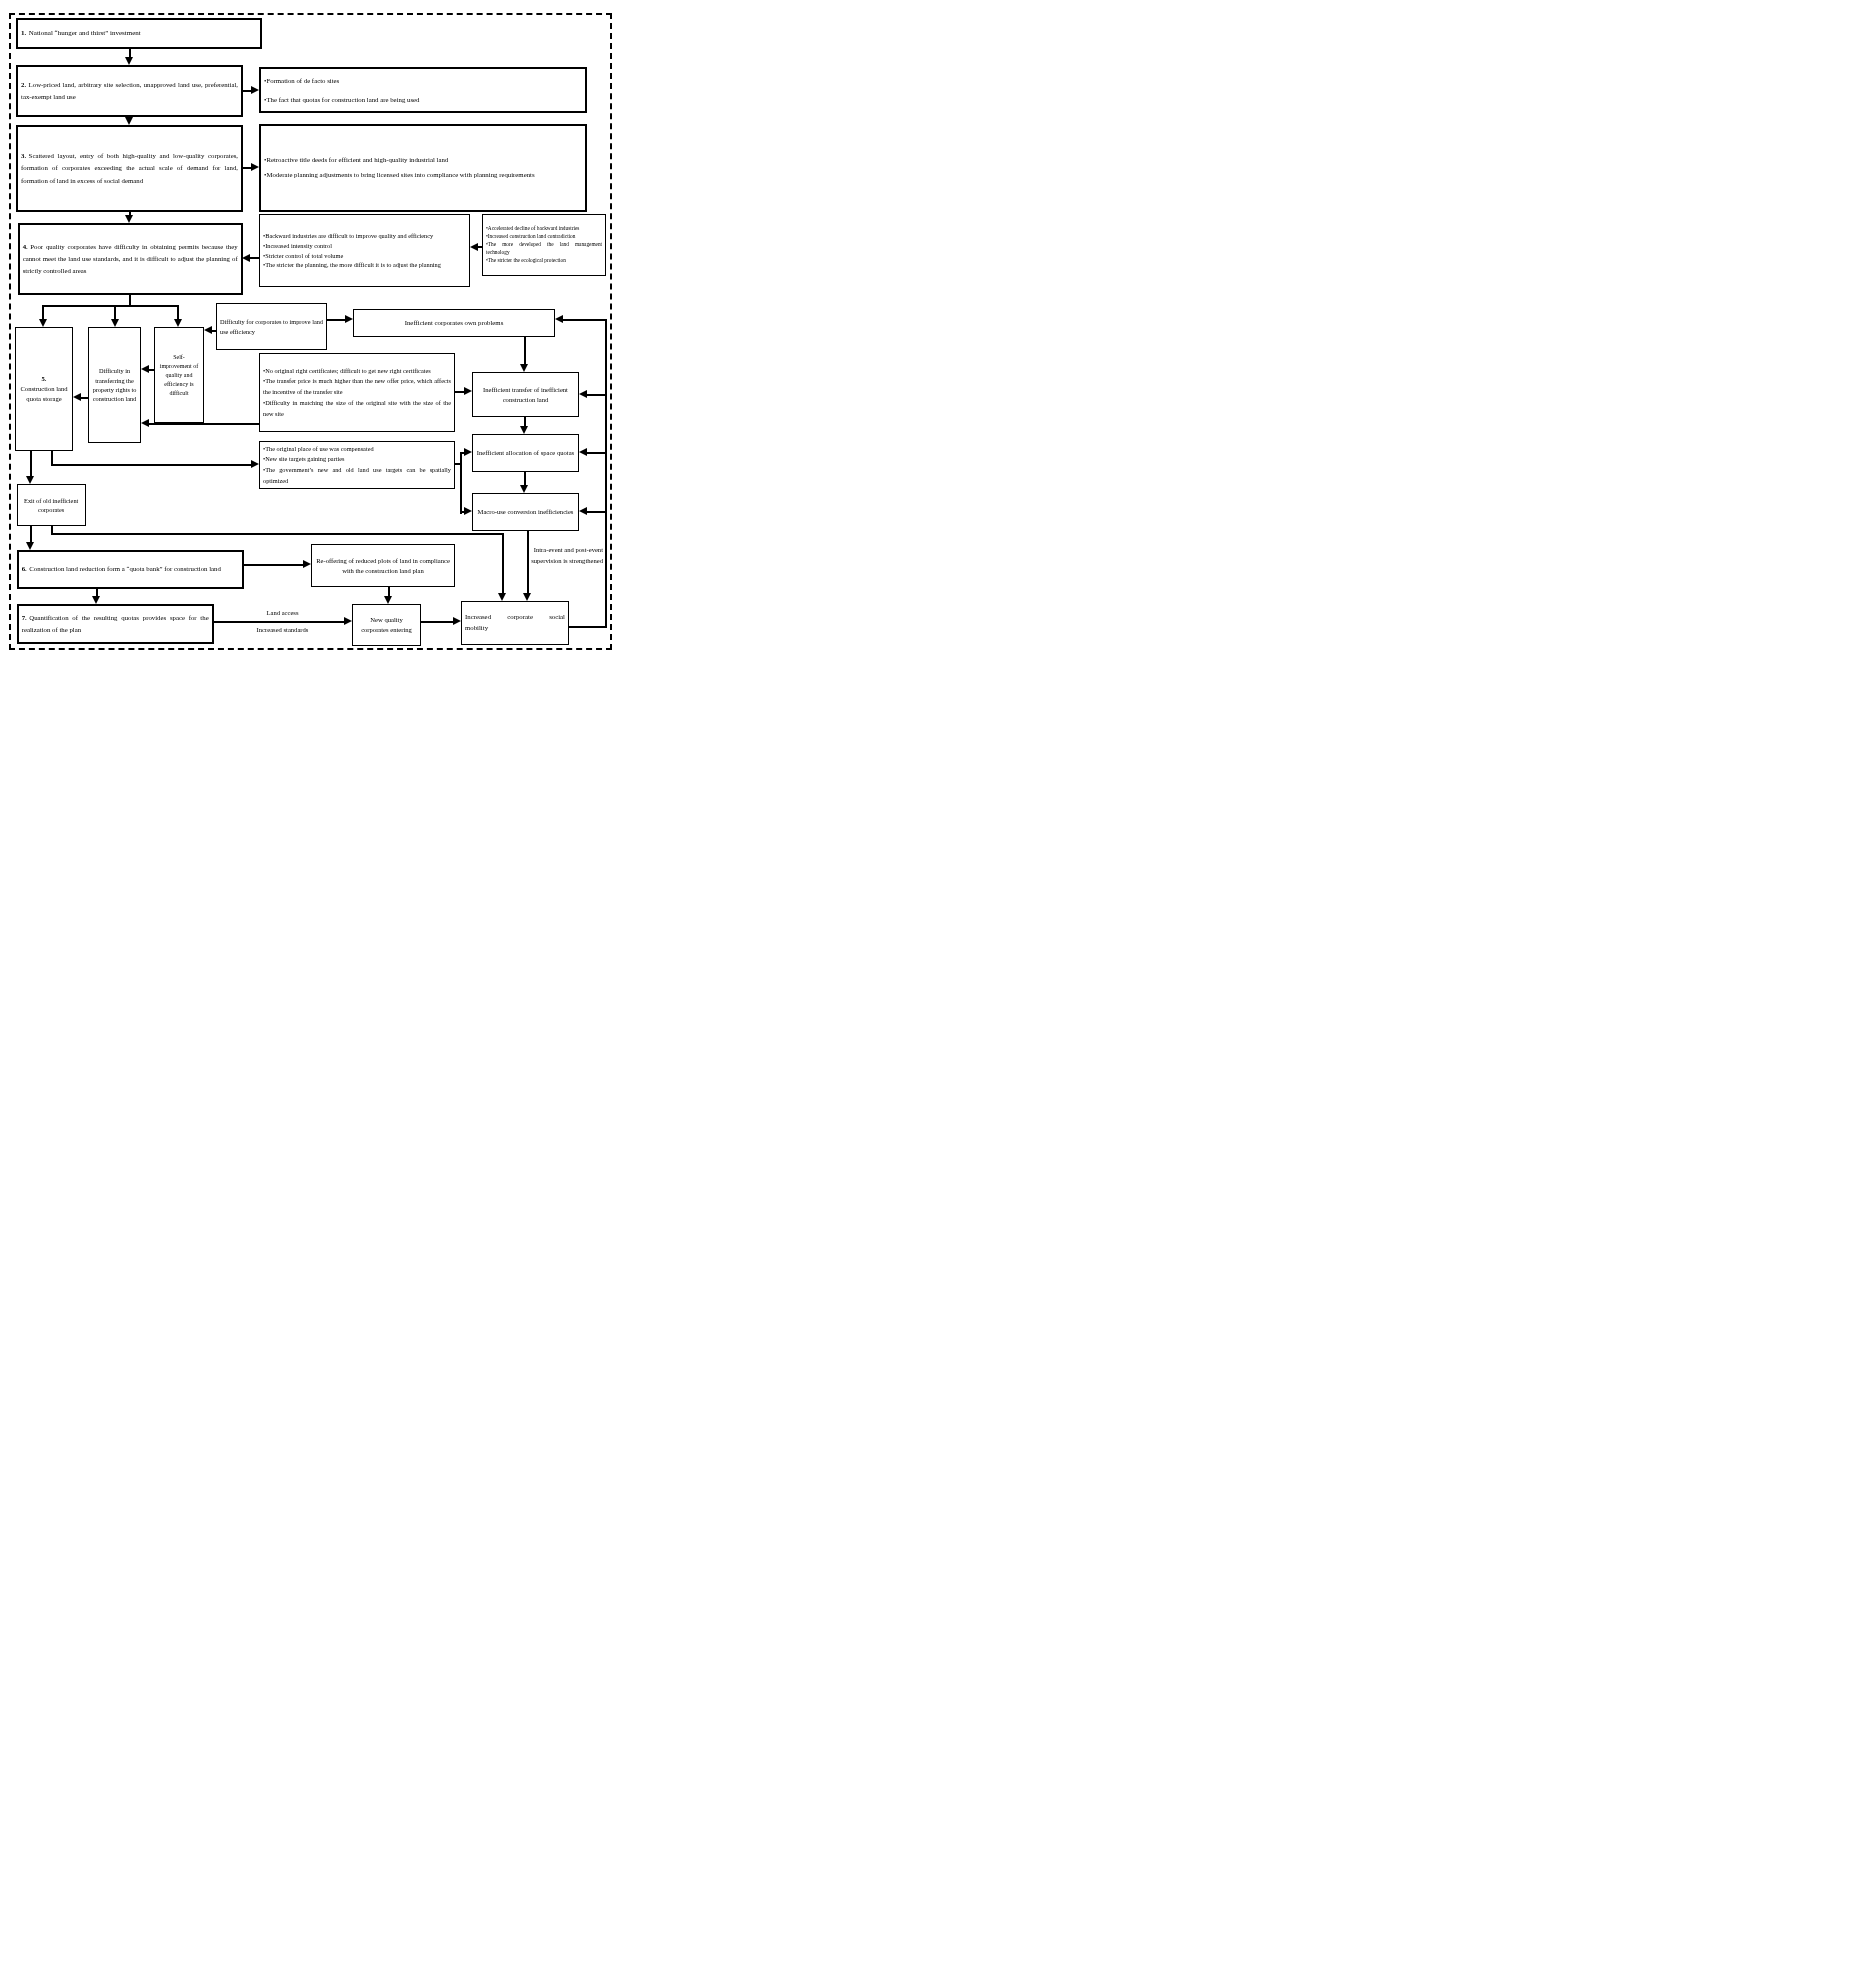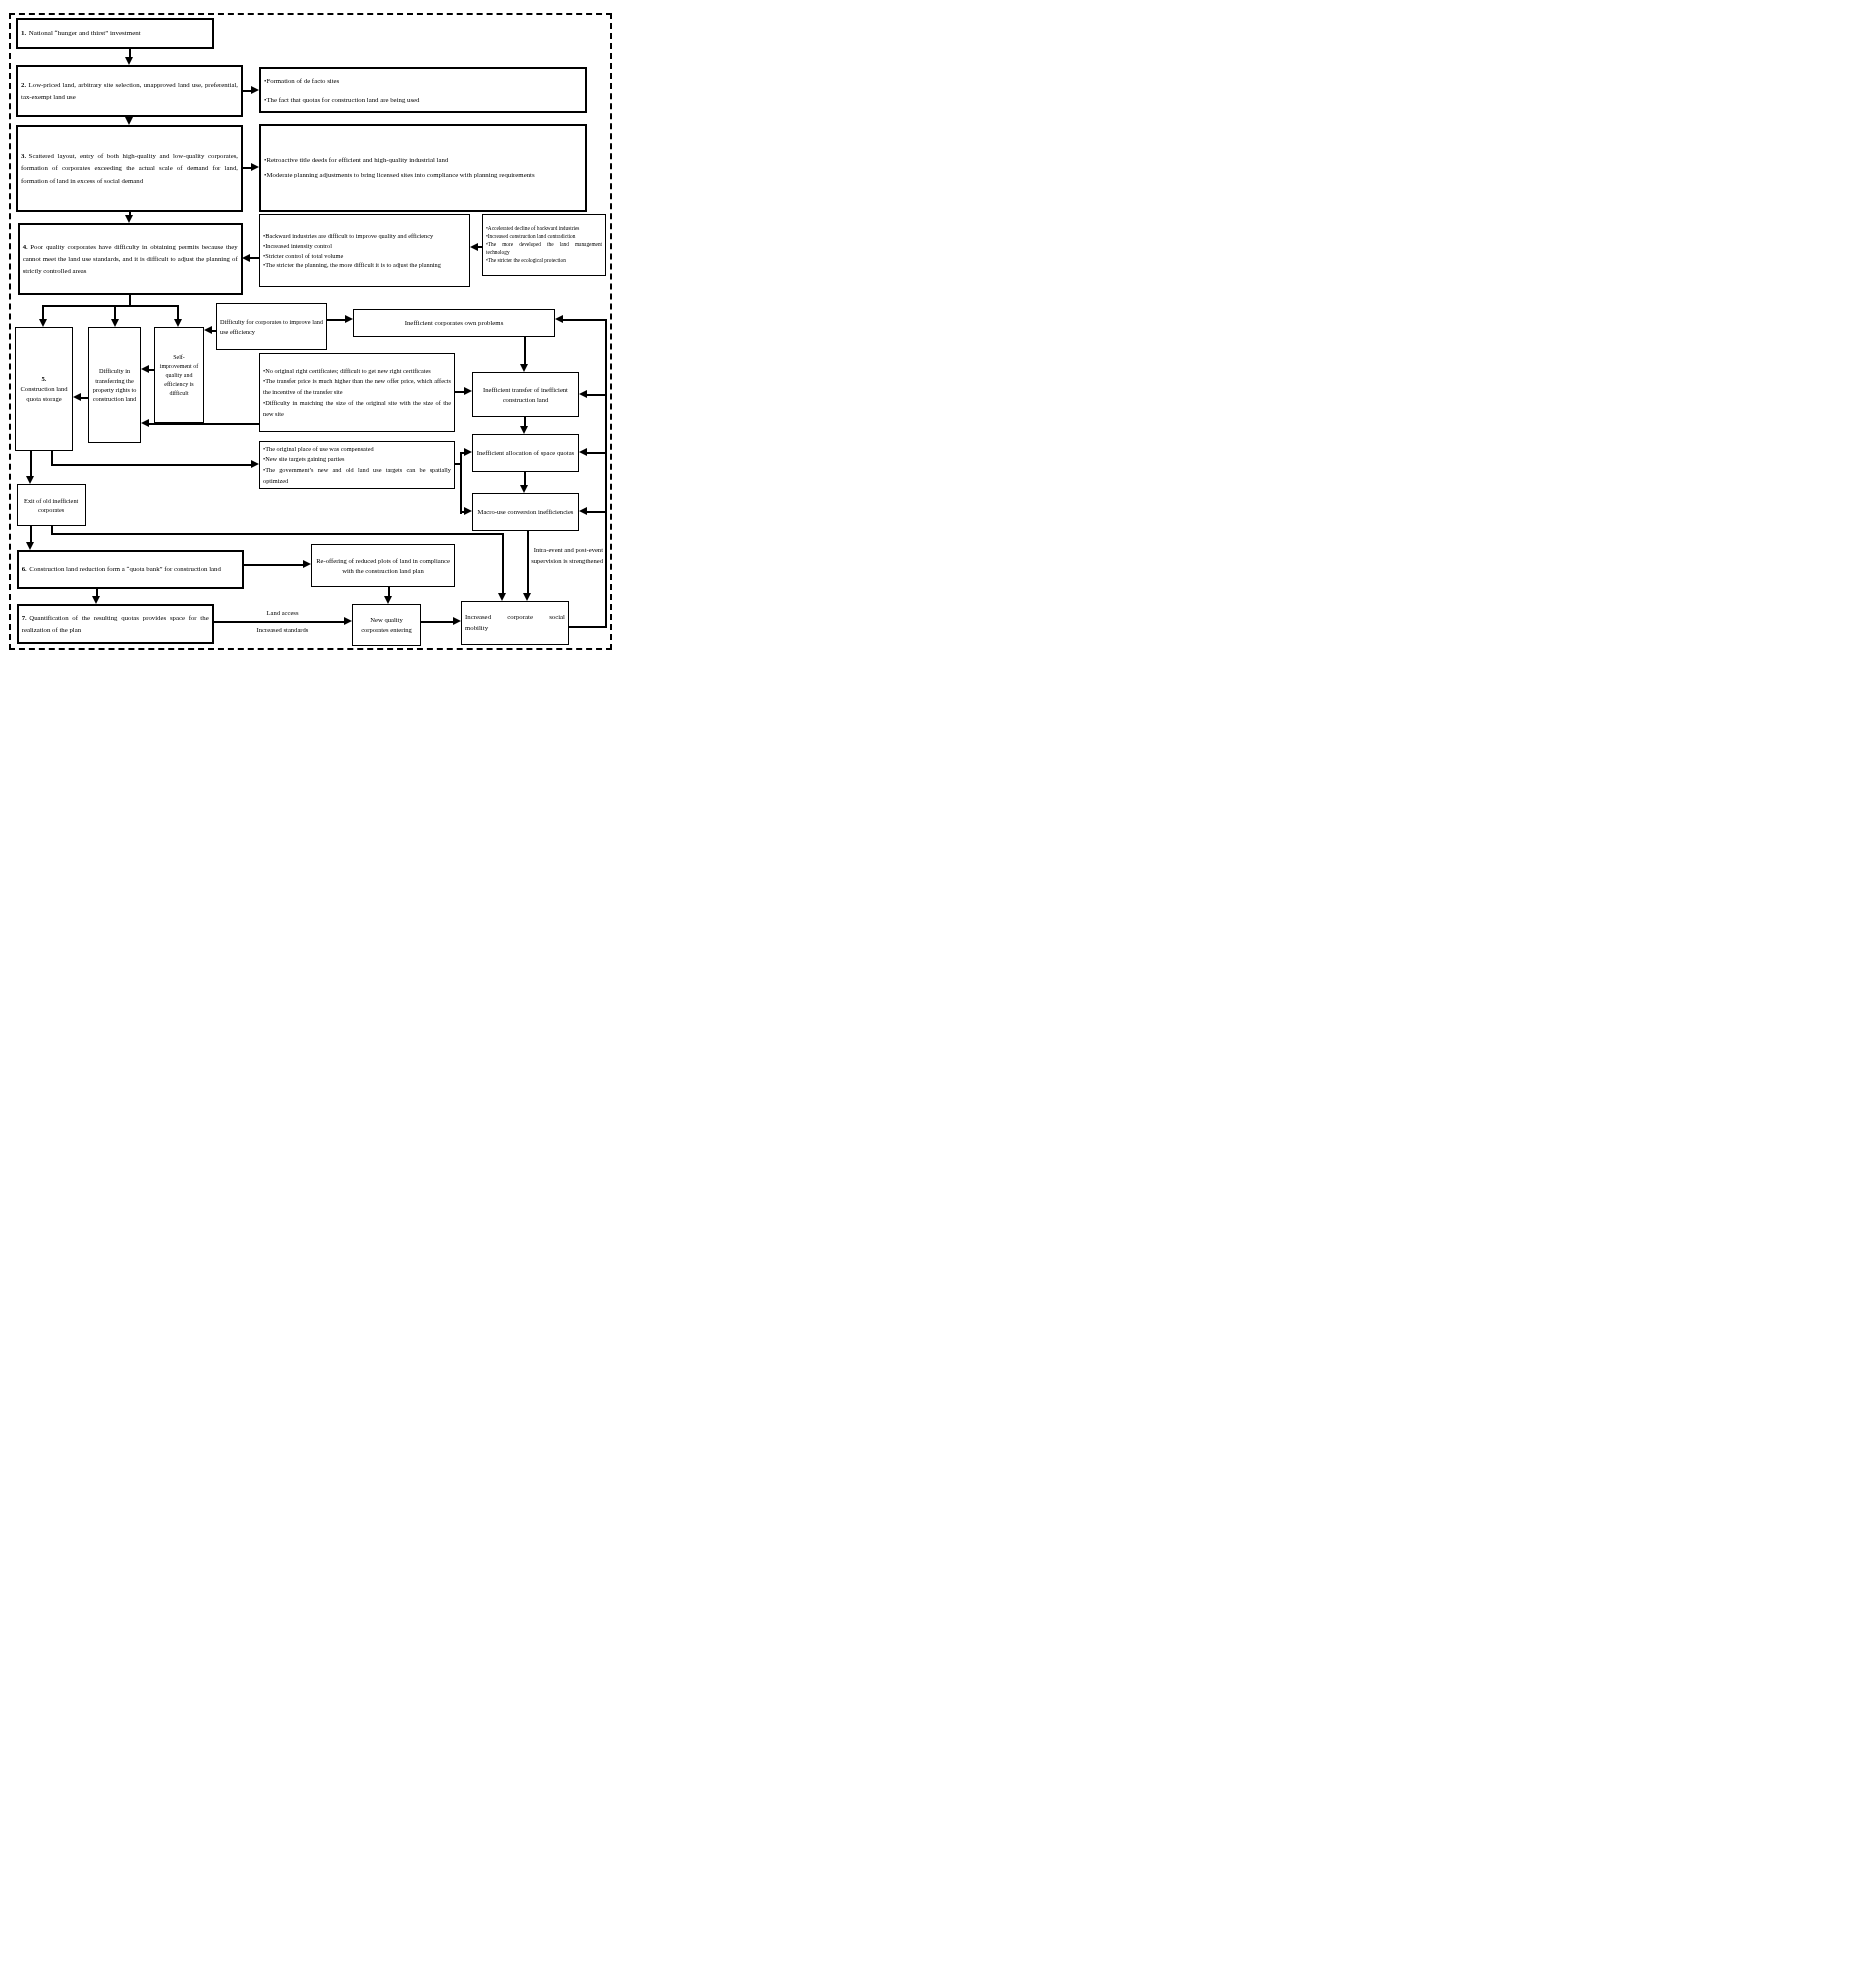--- a/index.html
+++ b/index.html
@@ -17,21 +17,21 @@
   .bullets .bi{text-align:justify;margin:0;}
   .hl{position:absolute;height:1.5px;background:#000;}
   .vl{position:absolute;width:1.5px;background:#000;}
   .ar{position:absolute;width:0;height:0;}
   .ar-r{border-top:4px solid transparent;border-bottom:4px solid transparent;border-left:8px solid #000;}
   .ar-l{border-top:4px solid transparent;border-bottom:4px solid transparent;border-right:8px solid #000;}
   .ar-d{border-left:4px solid transparent;border-right:4px solid transparent;border-top:8px solid #000;}
   .lbl{position:absolute;background:transparent;}
 
   
-  #b1{left:16px;top:18px;width:198px;height:31px;font-size:7px;}
+  #b1{left:16px;top:18px;width:246px;height:31px;font-size:7px;}
   #b2{left:16px;top:65px;width:227px;height:52px;font-size:6.8px;}
   #b3{left:16px;top:125px;width:227px;height:87px;font-size:6.8px;}
   #b4{left:17.7px;top:223px;width:225px;height:72px;font-size:6.8px;}
   #boxA{left:259px;top:67px;width:328px;height:46px;font-size:6.8px;justify-content:space-around;line-height:1.4;}
   #boxB{left:259px;top:124px;width:328px;height:88px;font-size:6.8px;line-height:2.15;}
   #boxC{left:259px;top:214px;width:211px;height:73px;font-size:6.3px;line-height:1.55;border-width:1.5px;}
   #boxD{left:482px;top:214px;width:124px;height:62px;font-size:5.3px;line-height:1.5;border-width:1.5px;}
   #b5{left:15px;top:327px;width:58px;height:124px;font-size:6.6px;line-height:1.55;border-width:1.5px;}
   #diffT{left:88px;top:327px;width:53px;height:116px;font-size:6.3px;line-height:1.5;border-width:1.5px;}
   #selfImp{left:154px;top:327px;width:50px;height:96px;font-size:6px;line-height:1.5;border-width:1.5px;}

